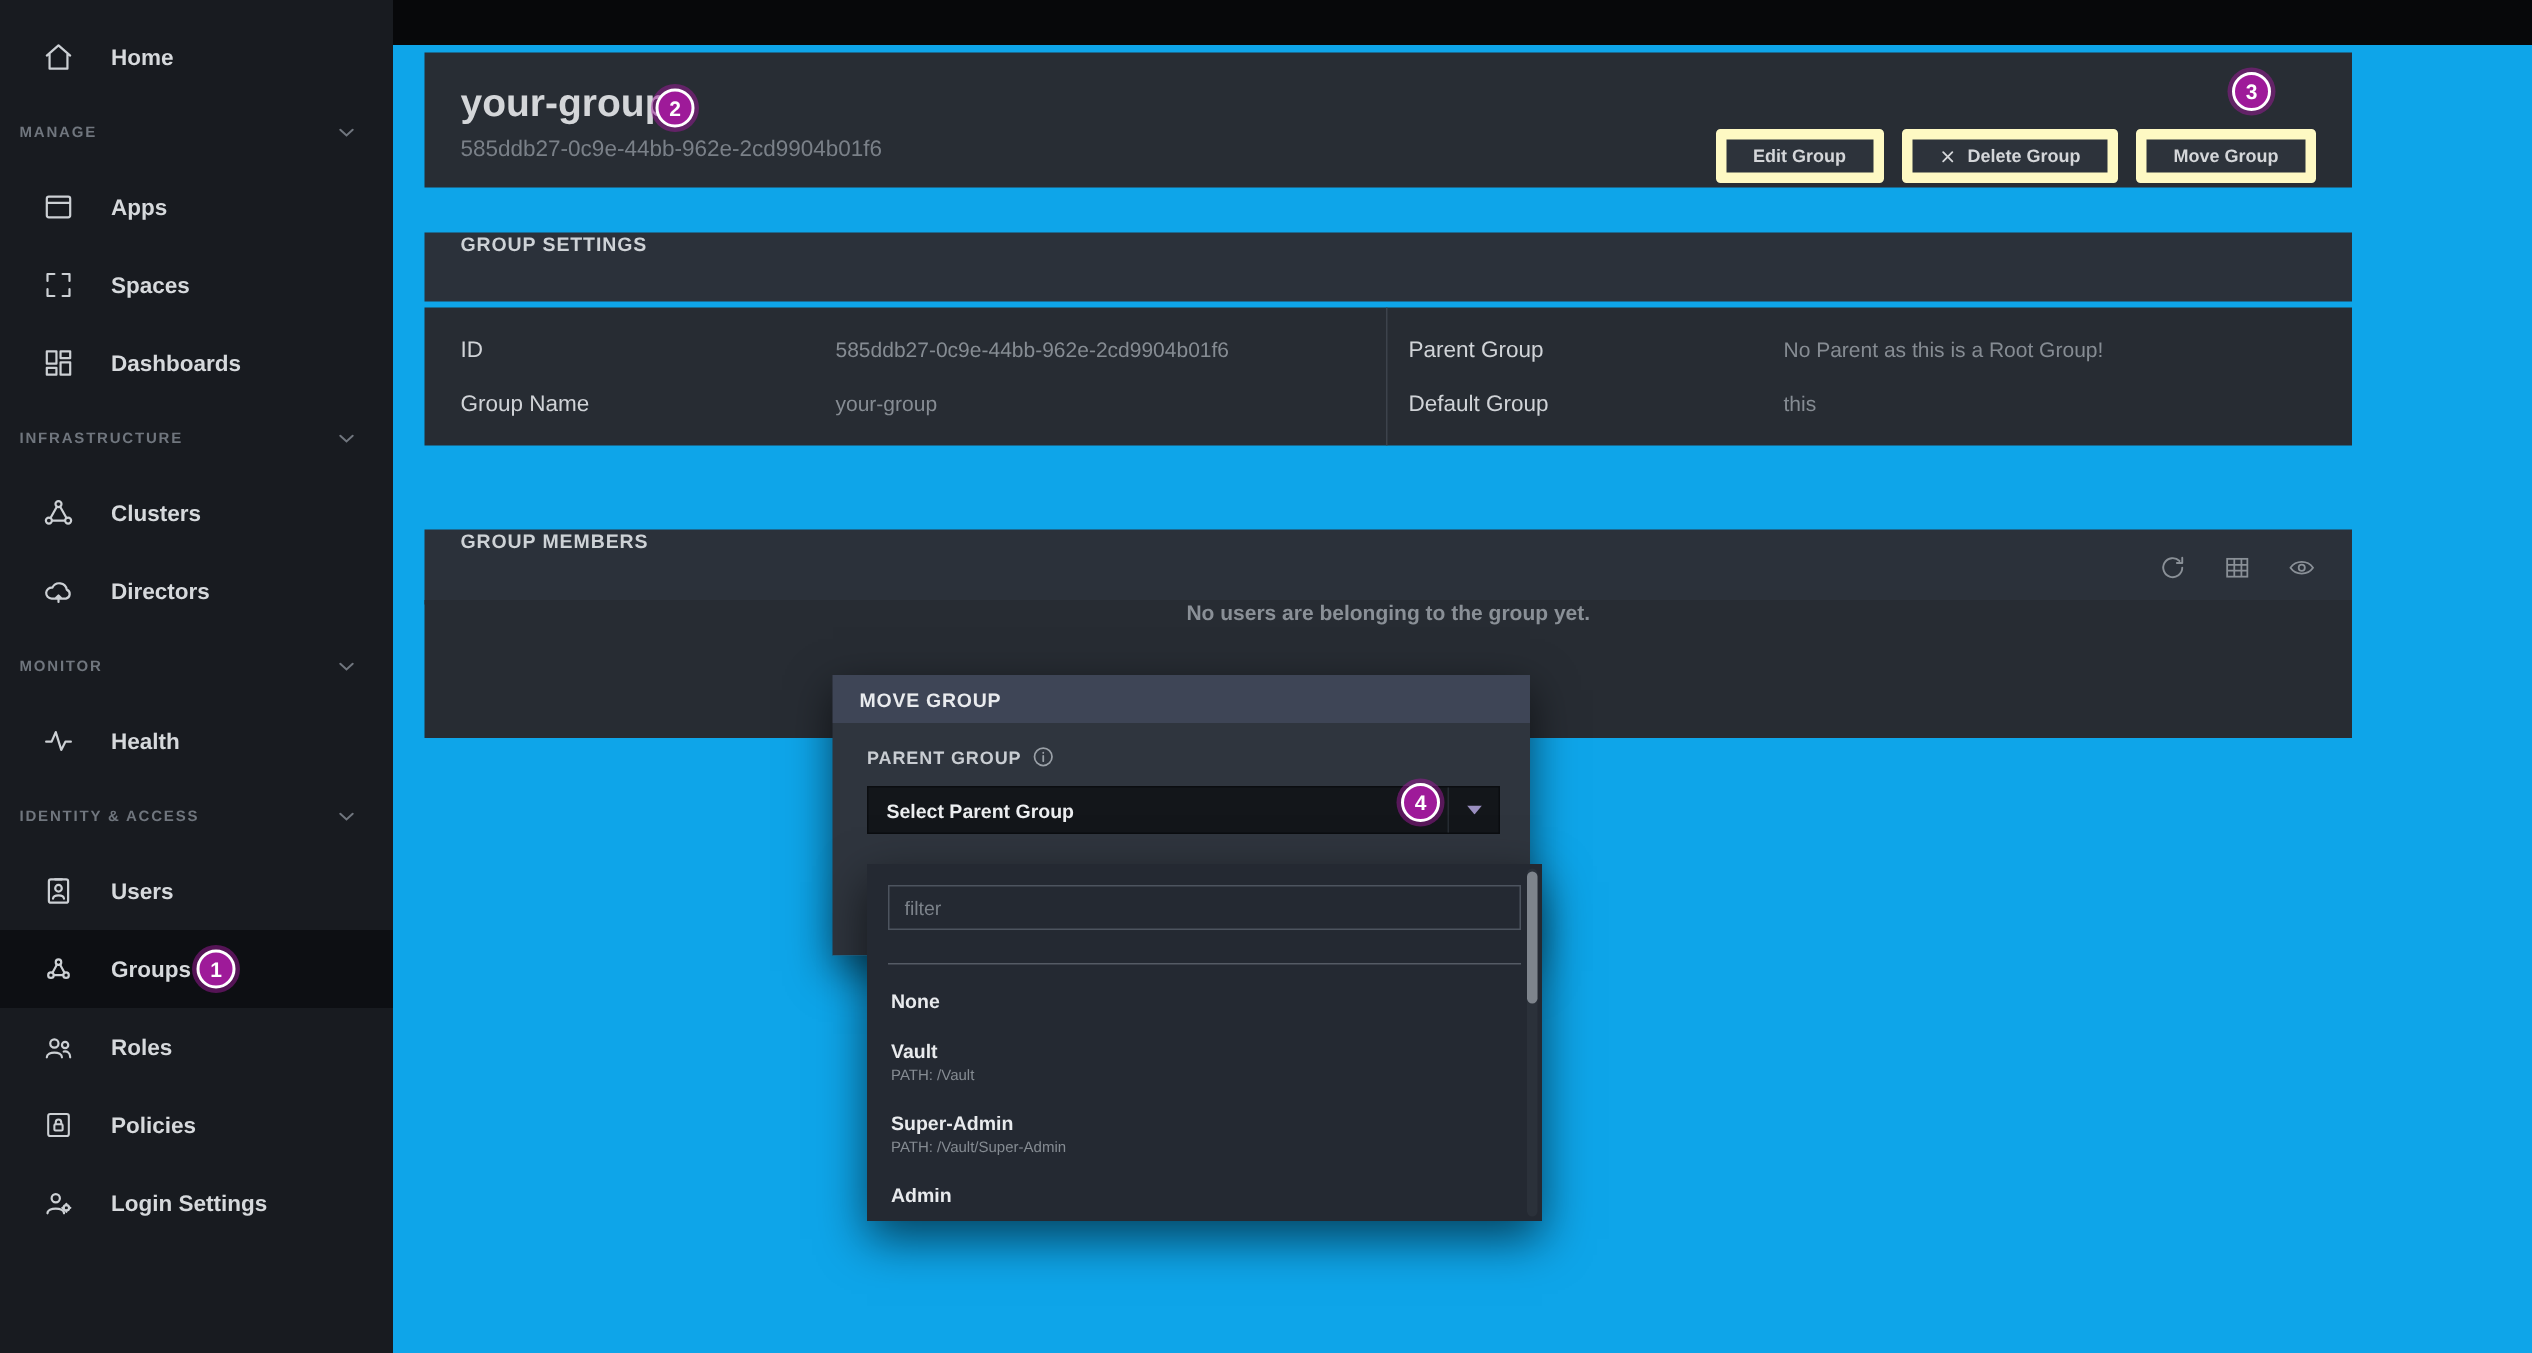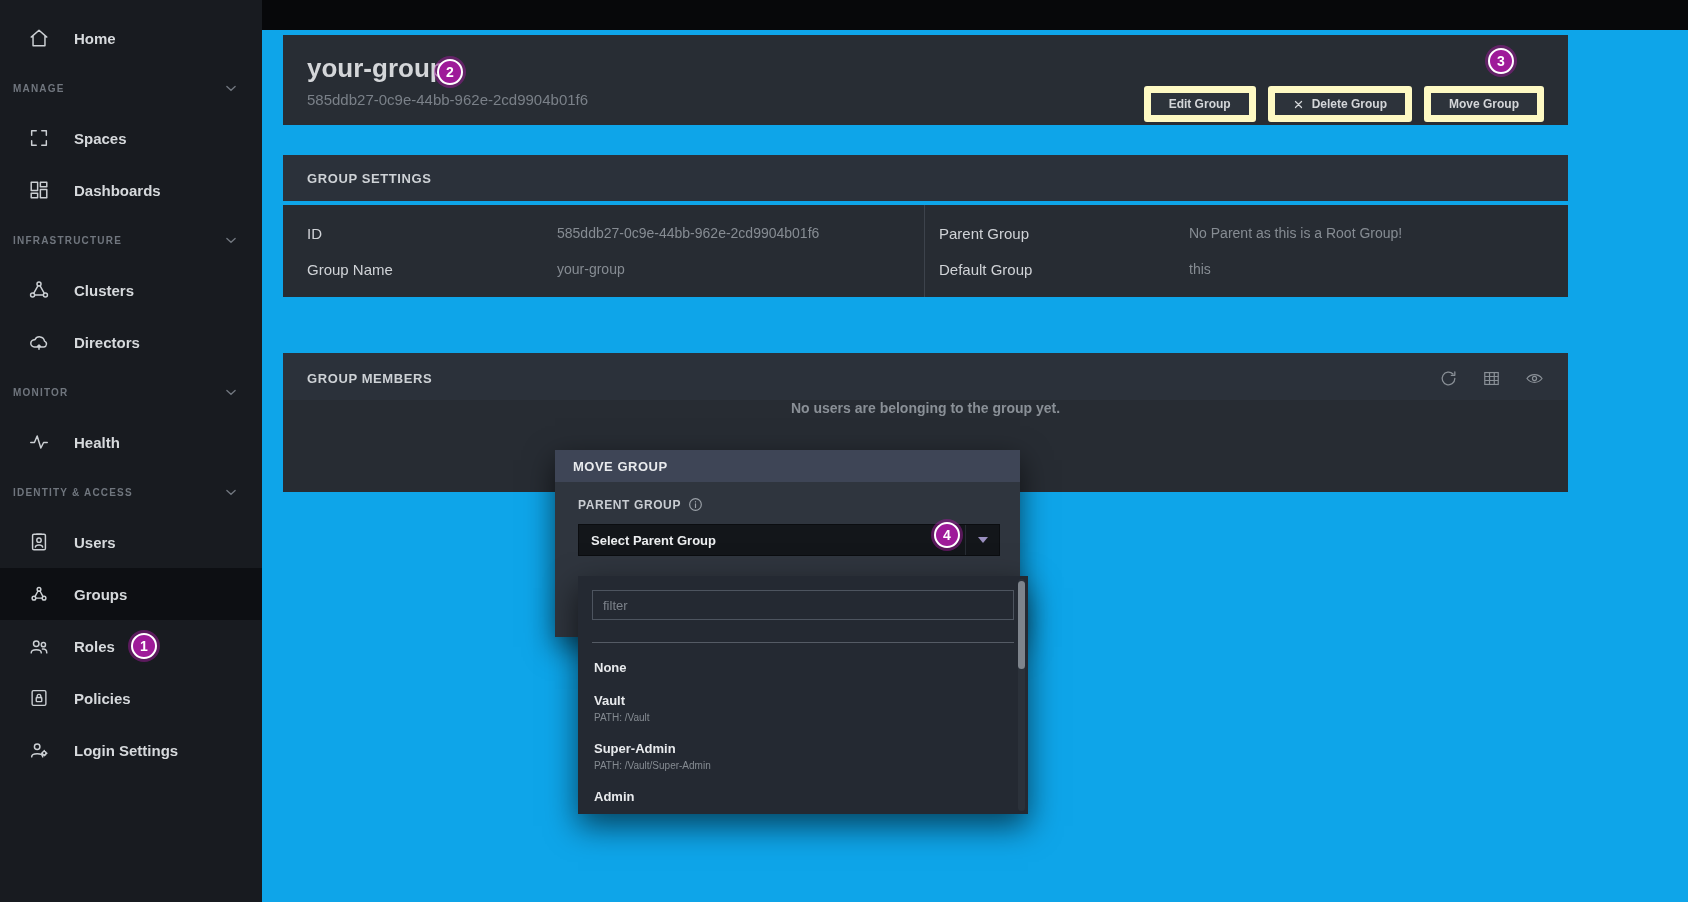--- a/index.html
+++ b/index.html
@@ -19,21 +19,21 @@
   .chev { width:18px; height:18px; color:#70767e; }
 
   
   .header-card { position:absolute; left:283px; top:35px; width:1285px; height:90px; background:#282d34; display:flex; align-items:center; justify-content:space-between; padding:0 24px; }
   .page-title { font-size:26px; font-weight:700; color:#d4d6d9; }
   .subtitle { margin-top:7px; font-size:15px; color:#7a8088; }
   .hc-buttons { display:flex; gap:12px; }
   .btn { height:36px; padding:0 18px; background:#2d333b; border:7px solid #fef9c3; border-radius:3px; color:#d4d6d9; font-size:12px; font-weight:700; display:inline-flex; align-items:center; gap:8px; cursor:pointer; font-family:inherit;margin-top:48px; }
   .x-icon { color:#d4d6d9; display:inline-flex; }
 
-  .bar { position:absolute; left:283px; width:1285px; background:#2b313a; display:flex; align-items:center; padding:0 24px; color:#ced2d6; font-size:13px; font-weight:700; letter-spacing:.6px; }
+  .bar { position:absolute; left:283px; width:1285px; background:#2b313a; display:flex; padding:0 24px; color:#ced2d6; font-size:13px; font-weight:700; letter-spacing:.6px; }
   .bar.settings { top:155px; height:46px; }
   .bar.members { top:325px; height:50px; justify-content:space-between;margin-top:28px; }
   .bar-icons { display:flex; gap:24px; align-items:center; color:#8a9097; }
   .bicon { width:19px; height:19px; cursor:pointer; }
 
   .settings-panel { position:absolute; left:283px; top:205px; width:1285px; height:92px; background:#272c33; }
   .col-left { position:absolute; left:0; top:0; width:641px; padding:10px 0 0 24px; }
   .col-right { position:absolute; left:642px; top:0; right:0; padding:10px 0 0 14px; }
   .v-divider { position:absolute; left:641px; top:0; width:1px; height:92px; background:#3d434c; }
   .setting-row { display:flex; align-items:center; height:36px; }
@@ -92,20 +92,29 @@
 
     <div class="side-section">
       <span>MANAGE</span>
       <span class="chev">
           <svg viewBox="0 0 24 24" width="18" height="18" fill="none" stroke="currentColor" stroke-width="1.8" stroke-linecap="round">
             <path d="M6.5 10l5.5 5 5.5-5"></path>
           </svg>
         </span>
     </div>
 
+    <div class="side-item">
+      <span class="sicon">
+        <svg viewBox="0 0 24 24" width="22" height="22" fill="none" stroke="currentColor" stroke-width="1.6" stroke-linejoin="round">
+            <rect x="3.5" y="4.5" width="17" height="15" rx="1.5"></rect>
+            <path d="M3.5 9h17"></path>
+          </svg>
+      </span>
+      <span>Apps</span>
+    </div>
 
     <div class="side-item">
       <span class="sicon">
         <svg viewBox="0 0 24 24" width="22" height="22" fill="none" stroke="currentColor" stroke-width="1.6" stroke-linecap="round" stroke-linejoin="round">
             <path d="M4 9V4h5M15 4h5v5M20 15v5h-5M9 20H4v-5"></path>
           </svg>
       </span>
       <span>Spaces</span>
     </div>
 

